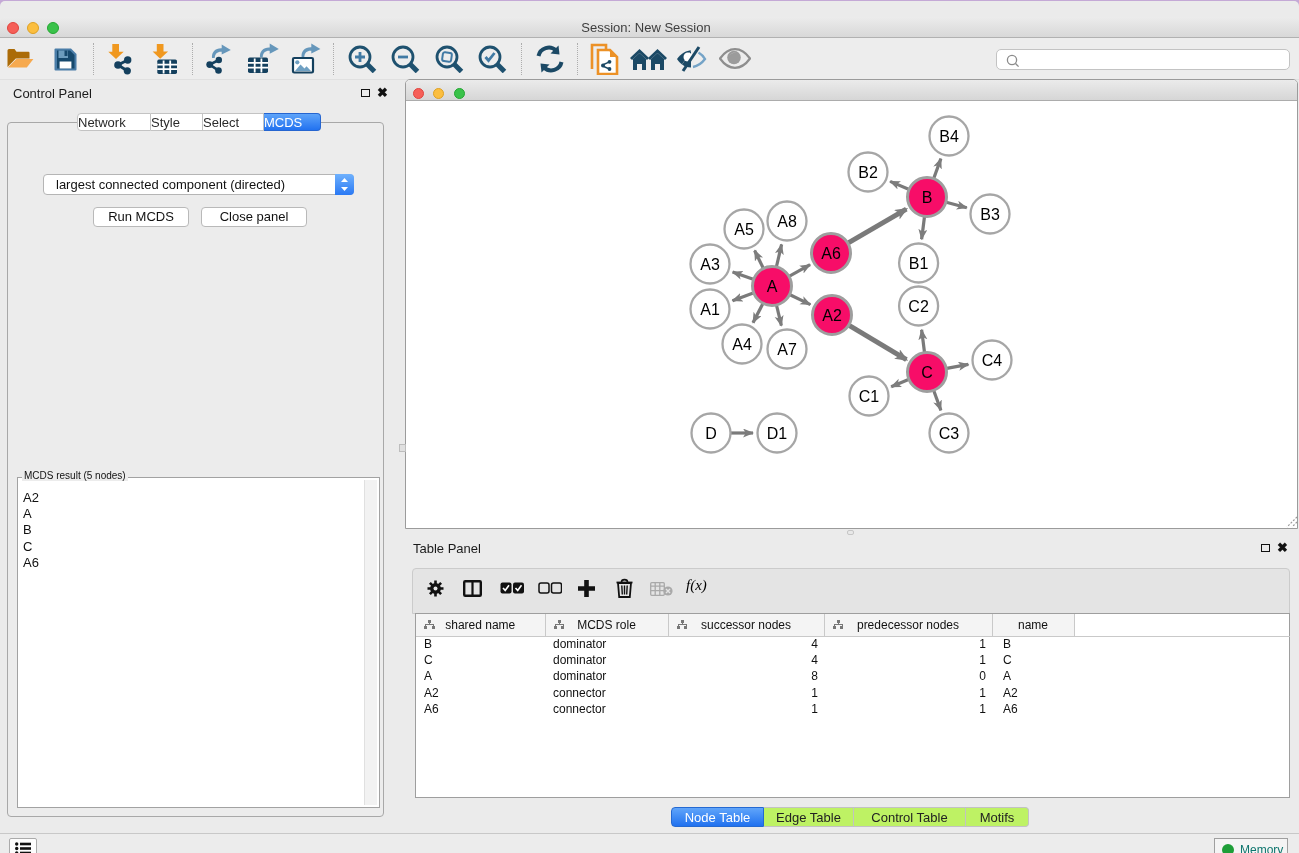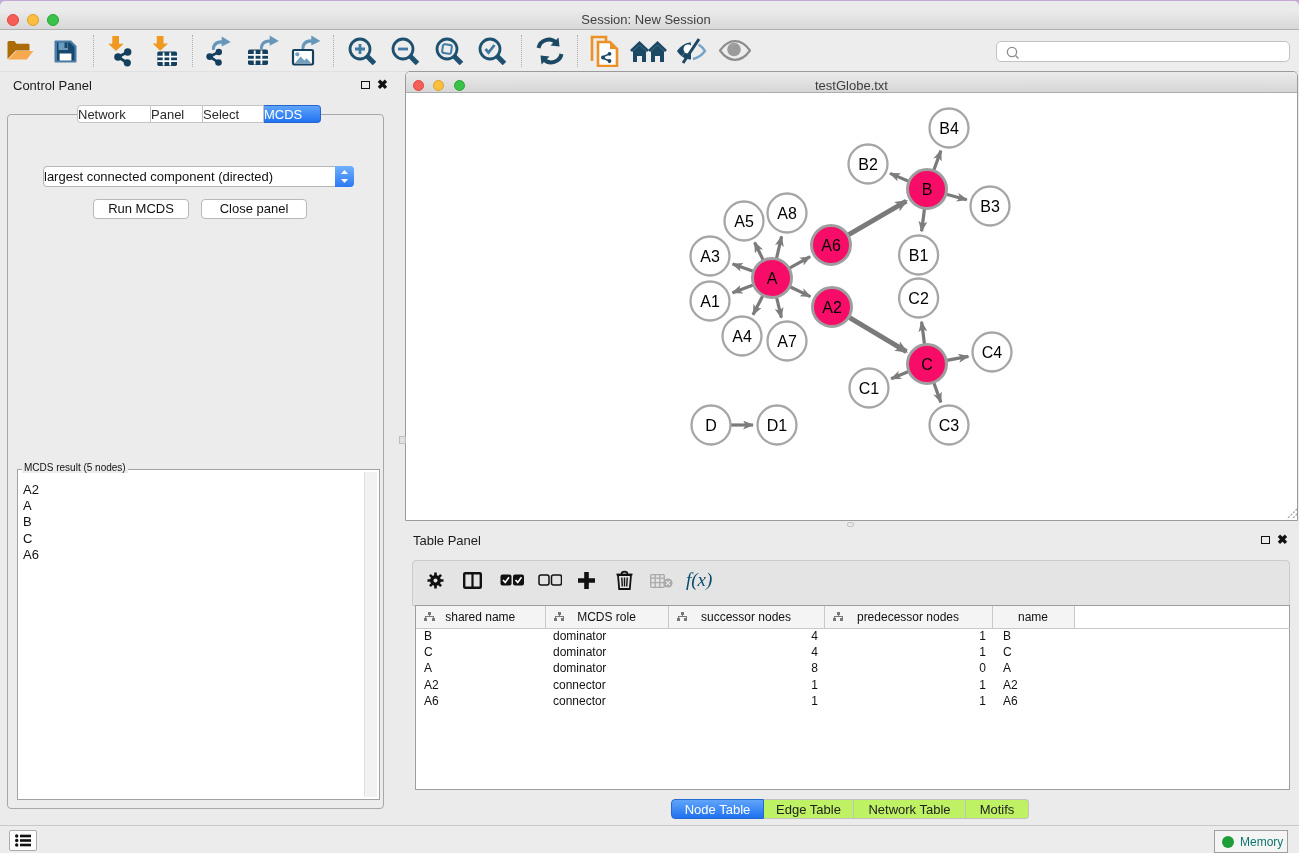--- a/index.html
+++ b/index.html
@@ -1,18 +1,18 @@
 <!DOCTYPE html>
 <html><head>
 <meta charset="utf-8">
 <style>
 * { margin:0; padding:0; box-sizing:border-box; }
 html,body { width:1299px; height:853px; overflow:hidden; }
 body { font-family:"Liberation Sans", sans-serif; background:#c4a9d6; }
-#app { position:absolute; left:0; top:8px; width:1299px; height:774px;text-decoration:underline; }
+#app { position:absolute; left:0; top:16px; width:1299px; height:774px;text-decoration:underline; }
 .abs { position:absolute; }
 #desktop { position:absolute; left:0; top:0; width:1299px; height:853px; background:#c4a9d6; }
 #win { position:absolute; left:0; top:1px; width:1299px; height:847px; background:#ebebeb; border-radius:5px 5px 0 0; }
 #titlebar { position:absolute; left:0; top:1px; width:1299px; height:21px; border-radius:5px 5px 0 0;
   background:linear-gradient(#ececec,#d8d8d8); border-bottom:1px solid #b1b1b1; }
 .tl { position:absolute; border-radius:50%; }
 #title { position:absolute; left:0; top:4px; width:1292px; text-align:center; font-size:13px; color:#3e3e3e; }
 #toolbar { position:absolute; left:0; top:22px; width:1299px; height:42px; background:#ededed; border-bottom:1px solid #e0e0e0; }
 .sep { position:absolute; top:27px; height:32px; width:0; border-left:1px dotted #adadad; }
 #searchbox { position:absolute; left:996px; top:33px; width:294px; height:21px; background:#fff;
@@ -20,21 +20,21 @@
 
 #cp-title { position:absolute; left:13px; top:70px; font-size:13px; color:#1b1b1b; }
 #cp-box { position:absolute; left:7px; top:106px; width:377px; height:695px; background:#ececec;
   border:1px solid #a8a8a8; border-radius:4px; }
 .tab { position:absolute; top:97px; height:18px; background:#fff; border:1px solid #c3c3c3;
   font-size:13px; color:#2a2a2a; text-align:left; line-height:17px; }
 .dock-ic1 { position:absolute; width:9px; height:8px; border:1px solid #111; }
 .dock-x { position:absolute; font-size:13px; font-weight:bold; color:#111; line-height:10px; }
 #opt-label { position:absolute; left:7px; top:137px; width:377px; text-align:center; font-size:13px; color:#111; }
 #dropdown { position:absolute; left:43px; top:158px; width:311px; height:21px; background:#fff;
-  border:1px solid #b5b5b5; border-radius:4px; font-size:13px; color:#111; line-height:19px; }
+  border:1px solid #b5b5b5; border-radius:4px; font-size:13px; color:#111; line-height:19px; padding-left:12px; }
 #dd-step { position:absolute; right:-1px; top:-1px; width:19px; height:21px; border-radius:0 4px 4px 0;
   background:linear-gradient(#6fb1fd,#2a79f4); }
 .btn { position:absolute; top:191px; height:20px; background:#fff; border:1px solid #b9b9b9;
   border-radius:4px; font-size:13px; color:#111; text-align:center; line-height:18px; }
 #fieldset { position:absolute; left:17px; top:461px; width:363px; height:331px; background:#fff;
   border:1px solid #a2a2a2; }
 #fs-legend { position:absolute; left:4px; top:-8px; background:#ececec; font-size:10px; color:#111; padding:0 2px; }
 #fs-list { position:absolute; left:5px; top:12px; font-size:13px; color:#111; line-height:16.2px; }
 #fs-scroll { position:absolute; right:2px; top:2px; width:13px; height:325px; background:#f2f2f2; border-left:1px solid #e0e0e0;}
 
@@ -230,21 +230,21 @@
 <circle cx="8" cy="8" r="4.6" fill="none" stroke="#8b8b8b" stroke-width="1.3"></circle>
 <line x1="11.5" y1="11.5" x2="14.6" y2="14.6" stroke="#8b8b8b" stroke-width="1.3"></line>
 </svg>
 </div>
 
 <div id="cp-title">Control Panel</div>
 <div class="dock-ic1" style="left:361px;top:73px;"></div>
 <div class="dock-x" style="left:377px;top:72px;">✖</div>
 <div id="cp-box"></div>
 <div class="tab" style="left:77px;width:74px;border-radius:4px 0 0 4px;">Network</div>
-<div class="tab" style="left:151px;width:52px;border-left:none;">Panel</div>
+<div class="tab" style="left:151px;width:52px;border-left:none;">Style</div>
 <div class="tab" style="left:203px;width:61px;border-left:none;">Select</div>
 <div class="tab" style="left:264px;width:57px;border-left:none;border-radius:0 4px 4px 0;background:linear-gradient(#5ea4f9,#2272f0);border-color:#2565d0;color:#fff;">MCDS</div>
 <div id="dropdown">largest connected component (directed)
   <div id="dd-step">
     <svg width="19" height="21" viewBox="0 0 19 21">
       <path d="M9.5 4 L13 8 L6 8 Z" fill="#fff"></path>
       <path d="M9.5 17 L13 13 L6 13 Z" fill="#fff"></path>
     </svg>
   </div>
 </div>
@@ -254,21 +254,20 @@
   <div id="fs-legend">MCDS result (5 nodes)</div>
   <div id="fs-list">A2<br>A<br>B<br>C<br>A6</div>
   <div id="fs-scroll"></div>
 </div>
 
 <div id="nw">
   <div id="nw-tbar"></div>
   <div class="tl" style="left:7px;top:8px;width:11px;height:11px;background:#f65f58;border:0.5px solid #e0443e;"></div>
   <div class="tl" style="left:27px;top:8px;width:11px;height:11px;background:#fbbe3f;border:0.5px solid #dea123;"></div>
   <div class="tl" style="left:47.5px;top:8px;width:11px;height:11px;background:#3ac24a;border:0.5px solid #24a732;"></div>
-  <div id="nw-title">testGlobe.txt</div>
   <svg id="graph" width="891" height="427" viewBox="0 0 891 427">
     <defs>
       <marker id="ah" markerWidth="12" markerHeight="10" refX="10" refY="4.5" orient="auto" markerUnits="userSpaceOnUse">
         <path d="M0 0 L11 4.5 L0 9 L2.8 4.5 Z" fill="#7d7d7d"></path>
       </marker>
       <marker id="ah2" markerWidth="14" markerHeight="12" refX="11" refY="5.5" orient="auto" markerUnits="userSpaceOnUse">
         <path d="M0 0 L13 5.5 L0 11 L3.2 5.5 Z" fill="#7d7d7d"></path>
       </marker>
     </defs>
 <line x1="347.2" y1="191.0" x2="326.5" y2="198.7" stroke="#7a7a7a" stroke-width="3.2" marker-end="url(#ah)"></line>
@@ -387,21 +386,21 @@
 
 <svg class="abs" style="left:650px;top:566px;" width="23" height="14" viewBox="0 0 23 14">
   <g stroke="#a9a9a9" stroke-width="1.3" fill="none">
     <rect x="0.7" y="0.7" width="13.6" height="12.6" rx="1"></rect>
     <path d="M0.7 4.2 h13.6 M0.7 8.6 h13.6 M5.2 0.7 v12.6 M9.8 0.7 v12.6"></path>
   </g>
   <circle cx="18" cy="9" r="4.6" fill="#a9a9a9"></circle>
   <path d="M16 7 l4 4 M20 7 l-4 4" stroke="#e4e4e4" stroke-width="1.4"></path>
 </svg>
 
-<div class="abs" style="left:686px;top:561px;font-family:'Liberation Serif',serif;font-style:italic;font-size:19px;color:#0c4a6e;">f(x)</div>
+<div class="abs" style="left:686px;top:561px;font-family:'Liberation Serif',serif;font-style:italic;font-size:15px;color:#000000;">f(x)</div>
 </div>
 <div id="tp-table">
 <table style="border-collapse:collapse;table-layout:fixed;width:874px;font-size:12px;color:#111;">
 <colgroup>
           <col style="width:129px">
           <col style="width:123px">
           <col style="width:156px">
           <col style="width:168px">
           <col style="width:82px">
           <col>
@@ -453,21 +452,21 @@
             <td class="cn">1</td>
             <td class="cn">1</td>
             <td class="c2">A6</td>
             <td></td>
           </tr>
 </tbody>
       </table>
 </div>
 <div class="btab" style="left:671px;width:93px;border-radius:4px 0 0 4px;background:linear-gradient(#60a5fa,#2071ef);border-color:#2469d2;color:#fff;">Node Table</div>
 <div class="btab" style="left:764px;width:90px;border-left:none;">Edge Table</div>
-<div class="btab" style="left:854px;width:112px;border-left:none;">Network Table</div>
+<div class="btab" style="left:854px;width:112px;border-left:none;">Control Table</div>
 <div class="btab" style="left:966px;width:63px;border-left:none;border-radius:0 4px 4px 0;">Motifs</div>
 
 <div id="statusbar"></div>
 <div id="sb-btn">
   <svg width="16" height="13" viewBox="0 0 16 13" style="position:absolute;left:5px;top:3px;">
     <circle cx="1.7" cy="2" r="1.7" fill="#111"></circle>
         <rect x="5" y="0.7" width="11" height="2.6" fill="#111"></rect>
     <circle cx="1.7" cy="6.5" r="1.7" fill="#111"></circle>
         <rect x="5" y="5.2" width="11" height="2.6" fill="#111"></rect>
     <circle cx="1.7" cy="11" r="1.7" fill="#111"></circle>

